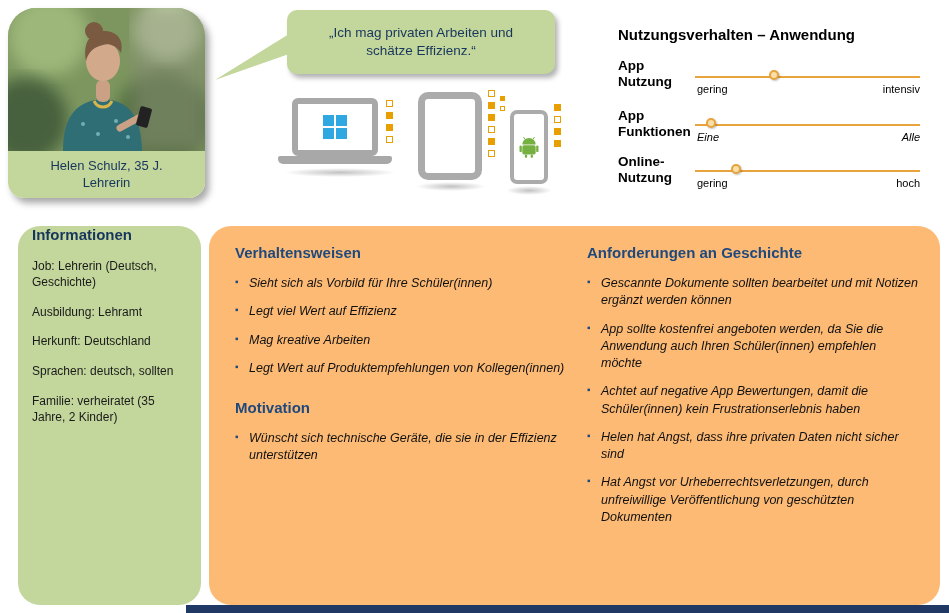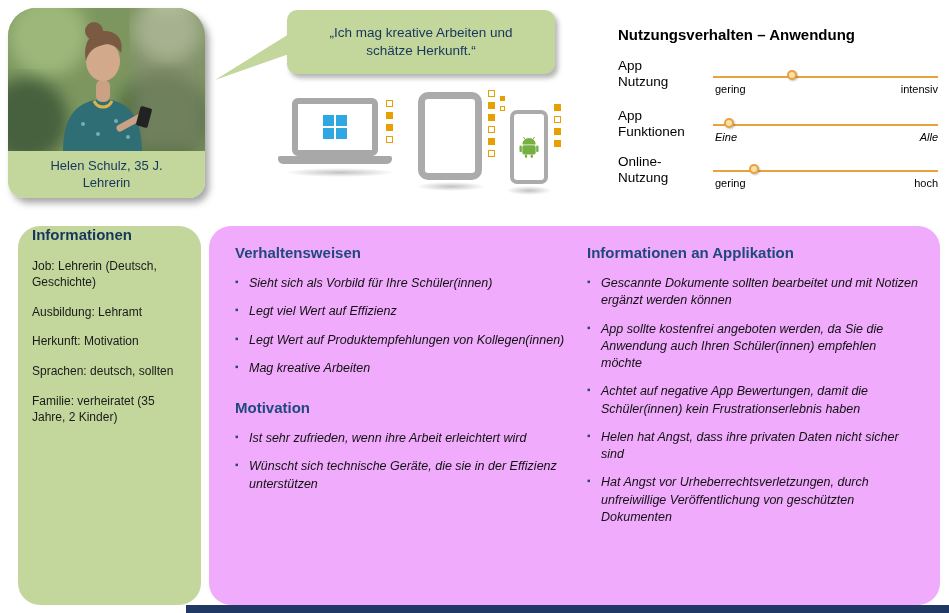--- a/index.html
+++ b/index.html
@@ -38,36 +38,36 @@
     display:flex; align-items:center; justify-content:center; }
   .dev-shadow { position:absolute; height:9px; border-radius:50%;
     background:radial-gradient(ellipse at center, rgba(120,120,120,.45), rgba(120,120,120,0) 70%); }
   .sq { position:absolute; width:7px; height:7px; }
   .sq.f { background:#E8A000; }
   .sq.o { border:1.5px solid #E8A000; background:transparent; }
 
   
   .usage { position:absolute; left:618px; top:22px; width:322px; height:185px; }
   .usage-title { position:absolute; left:0; top:4px; font-size:15px; font-weight:bold; color:#000; }
-  .slider-label { position:absolute; left:0; width:74px; font-size:13.5px; font-weight:normal; color:#000; line-height:1.2; }
-  .slider { position:absolute; left:95px; width:225px; height:14px; }
+  .slider-label { position:absolute; left:0; width:74px; font-size:13.5px; font-weight:bold; color:#000; line-height:1.2; }
+  .slider { position:absolute; left:77px; width:225px; height:14px; }
   .slider .track { position:absolute; left:0; right:0; top:6px; height:2px; background:#E8A33D; }
   .slider .handle { position:absolute; top:0; width:10px; height:10px; border:2.5px solid #E8A33D;
     background:#F9DFA8; border-radius:50%; box-shadow:1px 1px 2px rgba(0,0,0,.25); cursor:pointer; }
   .slider .min { position:absolute; left:2px; top:13px; font-size:11px; color:#000; }
   .slider .max { position:absolute; right:0; top:13px; font-size:11px; color:#000;text-align:right; }
 
   
   .info-panel { position:absolute; left:18px; top:226px; width:183px; height:379px;
     background:#C3D69B; border-radius:22px; padding:0 14px; }
   .info-panel h2 { font-size:15px; font-weight:bold; color:#17365D; margin-bottom:16px; }
   .info-panel p { font-size:12px; color:#1a1a1a; line-height:1.32; margin-bottom:14px; }
 
   .main-panel { position:absolute; left:209px; top:226px; width:731px; height:379px;
-    background:#f0abfc; border-radius:22px; }
+    background:#fdba74; border-radius:22px; }
   .col { position:absolute; top:18px; }
   .col1 { left:26px; width:330px; }
   .col2 { left:378px; width:332px; }
   .col h3 { font-size:15px; font-weight:bold; color:#1F497D; margin-bottom:14px; }
   .col h3.second { margin-top:22px; }
   .col ul { list-style:none;font-style:italic; }
   .col li { position:relative; padding-left:14px; margin-bottom:11px;
     font-size:12.5px; line-height:1.38; color:#111; }
   .col li::before { content:"▪"; position:absolute; left:0; top:0; color:#1F497D; font-size:10px; }
 
@@ -109,21 +109,21 @@
     <div class="name-label">
       <div>Helen Schulz, 35 J.</div>
       <div>Lehrerin</div>
     </div>
   </div>
 
   <div class="bubble">
     <svg class="bubble-tail" viewBox="0 0 74 48">
       <polygon points="0,46 74,0 74,20" fill="#C3D69B"></polygon>
     </svg>
-    <div>„Ich mag kreative Arbeiten und schätze Herkunft.“</div>
+    <div>„Ich mag privaten Arbeiten und schätze Effizienz.“</div>
   </div>
 
   <div class="devices">
     <div class="dev-shadow" style="left:6px; top:78px; width:112px;"></div>
     <div class="dev-shadow" style="left:138px; top:92px; width:70px;"></div>
     <div class="dev-shadow" style="left:228px; top:96px; width:46px;"></div>
 
     <div class="laptop-screen">
       <div class="winlogo">
         <div></div>
@@ -192,42 +192,41 @@
       <div class="handle" style="left: calc(19% - 7px);"></div>
       <div class="min">gering</div>
       <div class="max">hoch</div>
     </div>
   </div>
 
   <div class="info-panel">
     <h2>Informationen</h2>
     <p>Job: Lehrerin (Deutsch, Geschichte)</p>
     <p>Ausbildung: Lehramt</p>
-    <p>Herkunft: Motivation</p>
+    <p>Herkunft: Deutschland</p>
     <p>Sprachen: deutsch, sollten</p>
     <p>Familie: verheiratet (35 Jahre, 2 Kinder)</p>
   </div>
 
   <div class="main-panel">
     <div class="col col1">
       <h3>Verhaltensweisen</h3>
       <ul>
         <li>Sieht sich als Vorbild für Ihre Schüler(innen)</li>
         <li>Legt viel Wert auf Effizienz</li>
+        <li>Mag kreative Arbeiten</li>
         <li>Legt Wert auf Produktempfehlungen von Kollegen(innen)</li>
-        <li>Mag kreative Arbeiten</li>
       </ul>
       <h3 class="second">Motivation</h3>
       <ul>
-        <li>Ist sehr zufrieden, wenn ihre Arbeit erleichtert wird</li>
         <li>Wünscht sich technische Geräte, die sie in der Effizienz unterstützen</li>
       </ul>
     </div>
     <div class="col col2">
-      <h3>Informationen an Applikation</h3>
+      <h3>Anforderungen an Geschichte</h3>
       <ul>
         <li>Gescannte Dokumente sollten bearbeitet und mit Notizen ergänzt werden können</li>
         <li>App sollte kostenfrei angeboten werden, da Sie die Anwendung auch Ihren Schüler(innen) empfehlen möchte</li>
         <li>Achtet auf negative App Bewertungen, damit die Schüler(innen) kein Frustrationserlebnis haben</li>
       </ul>
       <ul>
         <li>Helen hat Angst, dass ihre privaten Daten nicht sicher sind</li>
         <li>Hat Angst vor Urheberrechtsverletzungen, durch unfreiwillige Veröffentlichung von geschützten Dokumenten</li>
       </ul>
     </div>

